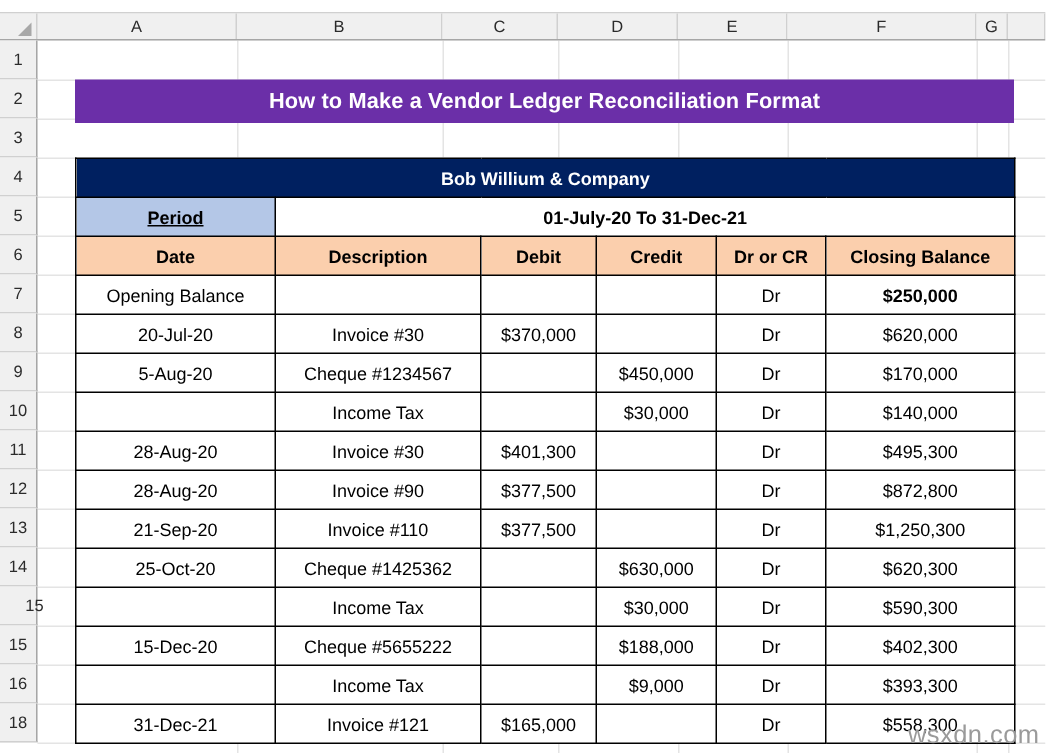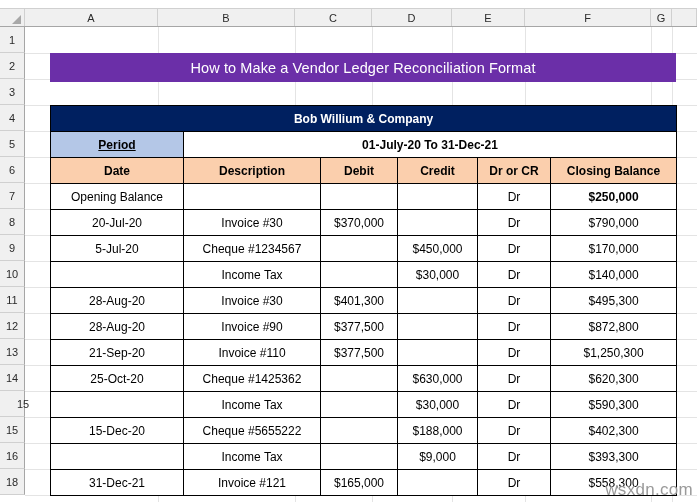--- a/index.html
+++ b/index.html
@@ -67,21 +67,21 @@
   .gl-h { position: absolute; left: 0; height: 1px; background: #e4e4e4; }
 
   
   .title-banner {
     position: absolute;
     left: 50px; top: 53px;
     width: 626px; height: 29px;
     background: #6B2FA8;
     color: #ffffff;
     display: flex; align-items: center; justify-content: center;
-    font-size: 14.5px; font-weight: normal;
+    font-size: 14.5px; font-weight: bold;
     letter-spacing: .1px;
     z-index: 3;
   }
 
   
   .sheet-table {
     position: absolute;
     left: 50px; top: 105px;
     width: 626px;
     border-collapse: collapse;
@@ -233,24 +233,24 @@
           <td></td>
           <td>Dr</td>
           <td class="bold-val">$250,000</td>
         </tr>
         <tr>
           <td>20-Jul-20</td>
           <td>Invoice #30</td>
           <td>$370,000</td>
           <td></td>
           <td>Dr</td>
-          <td>$790,000</td>
-        </tr>
-        <tr>
-          <td>5-Jul-20</td>
+          <td>$620,000</td>
+        </tr>
+        <tr>
+          <td>5-Aug-20</td>
           <td>Cheque #1234567</td>
           <td></td>
           <td>$450,000</td>
           <td>Dr</td>
           <td>$170,000</td>
         </tr>
         <tr>
           <td></td>
           <td>Income Tax</td>
           <td></td>

